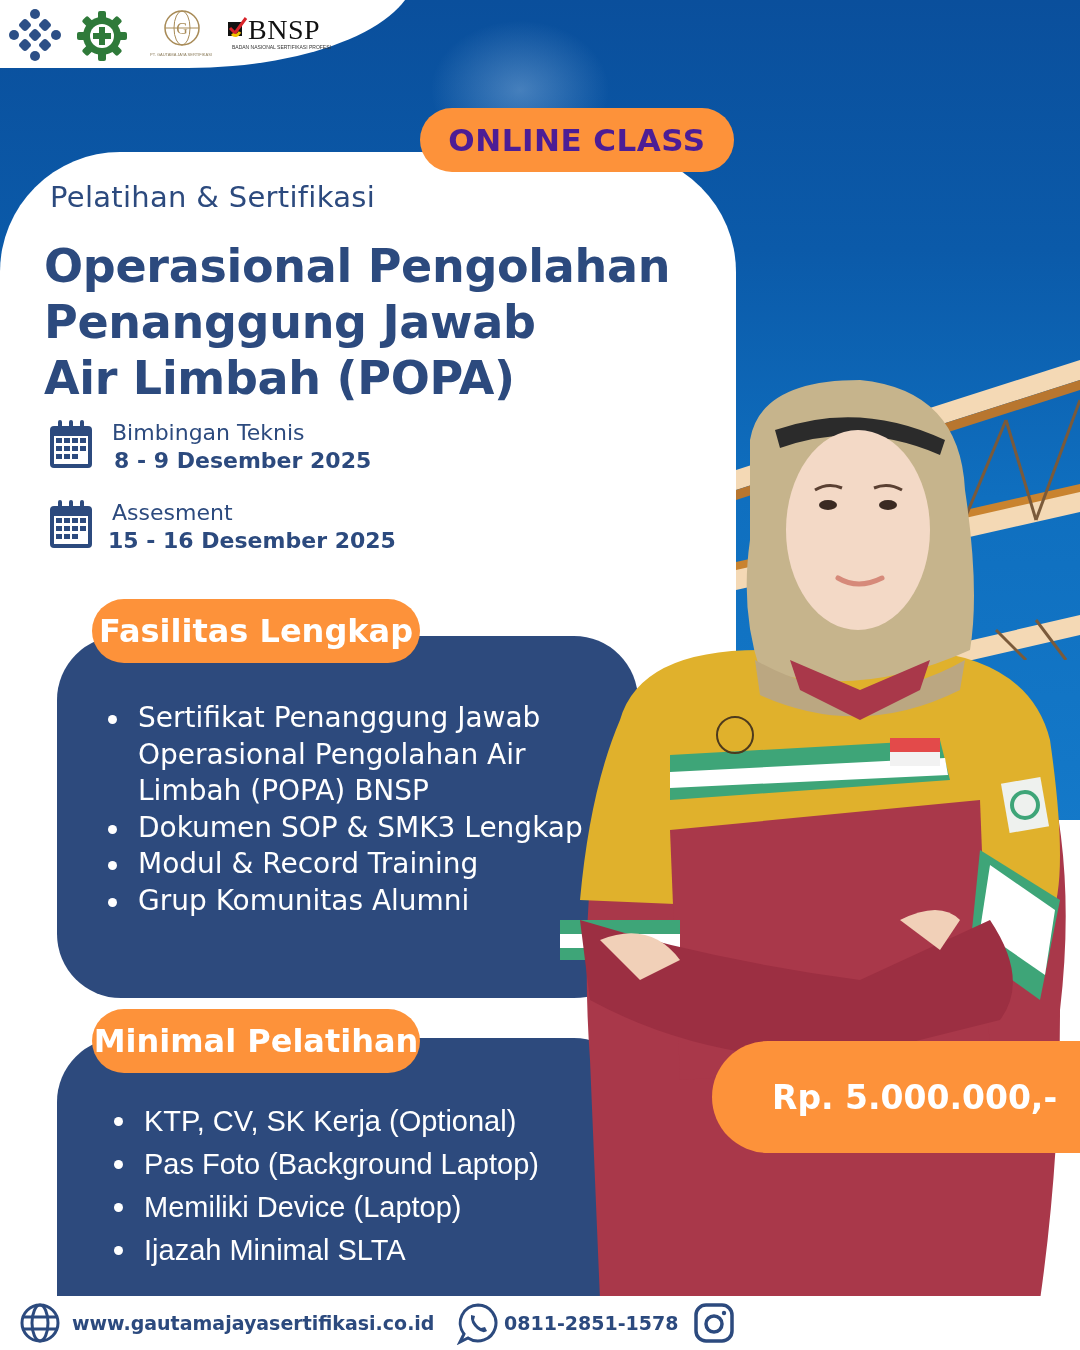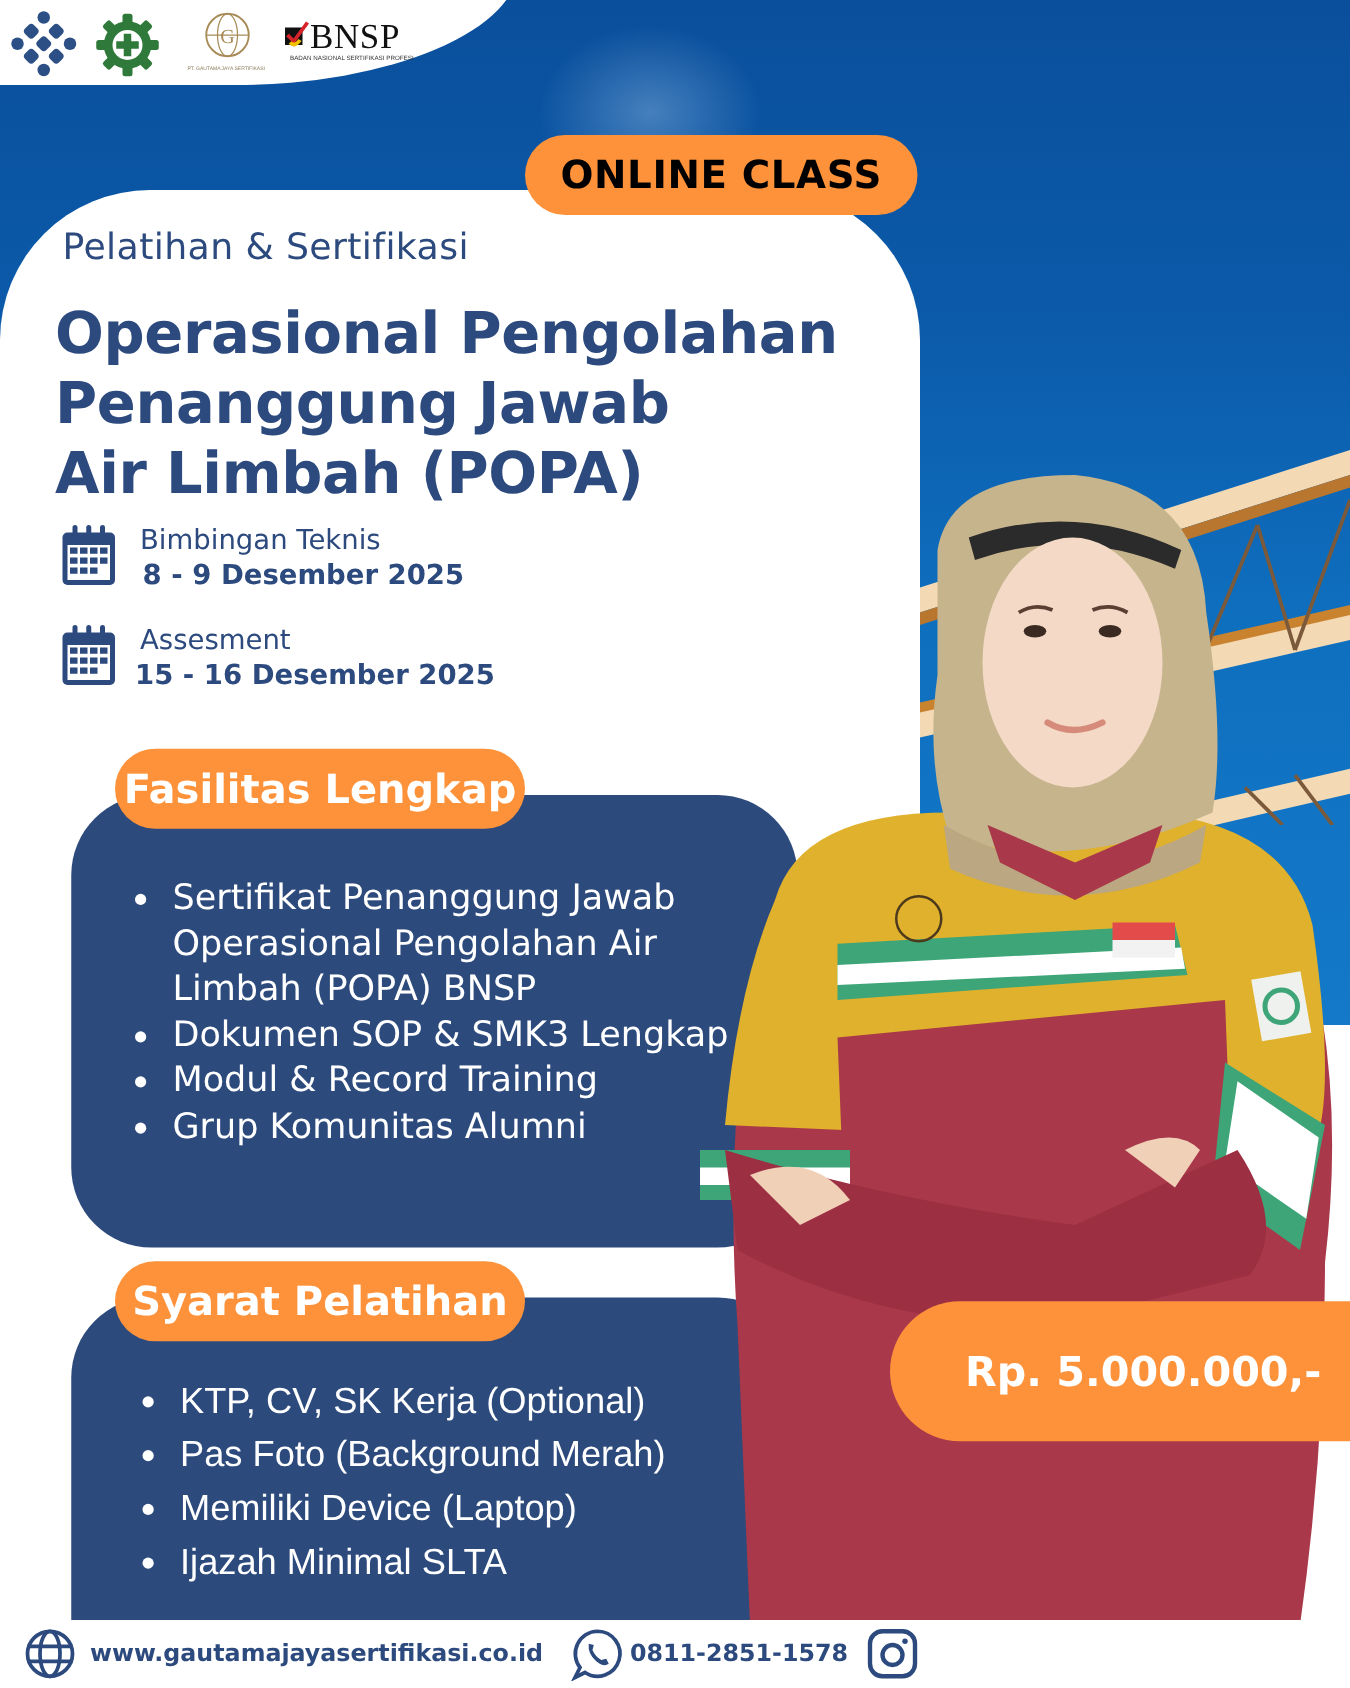--- a/index.html
+++ b/index.html
@@ -35,21 +35,21 @@
   
   .main-card {
     position: absolute; left: 0; top: 152px; width: 736px; height: 1000px;
     background: #ffffff; border-radius: 120px 120px 0 0;
   }
 
   .online-badge {
     position: absolute; left: 420px; top: 108px; width: 314px; height: 64px;
     background: #fd923a; border-radius: 32px;
     display: flex; align-items: center; justify-content: center;
-    color: #000000; font-weight: bold; font-size: 31px; letter-spacing: 0.5px;
+    color: #4c1d95; font-weight: bold; font-size: 31px; letter-spacing: 0.5px;
     font-family: "DejaVu Sans", sans-serif;
   }
 
   .subtitle {
     position: absolute; left: 50px; top: 180px; font-size: 29px; color: #2c4a7e;
     font-family: "DejaVu Sans", sans-serif; font-weight: normal; letter-spacing: 0.3px;
   }
   .title {
     position: absolute; left: 44px; top: 238px; width: 690px;
     font-size: 46px; line-height: 56px; font-weight: bold; color: #2c4a7e;
@@ -299,31 +299,31 @@
   <ellipse cx="268" cy="145" rx="9" ry="5" fill="#3a2a22"></ellipse>
   <ellipse cx="328" cy="145" rx="9" ry="5" fill="#3a2a22"></ellipse>
   <path d="M255 130 Q268 122 282 128" stroke="#5a4032" stroke-width="3" fill="none"></path>
   <path d="M314 128 Q328 122 342 130" stroke="#5a4032" stroke-width="3" fill="none"></path>
   <path d="M278 218 Q298 230 322 218" stroke="#d68a7a" stroke-width="5" fill="none" stroke-linecap="round"></path>
 
   <path d="M230 300 L300 330 L370 300 L360 330 L300 360 L240 330 Z" fill="#a9384a"></path>
 </svg>
 
 <div class="tag tag-fasilitas">Fasilitas Lengkap</div>
-<div class="tag tag-syarat">Syarat Pelatihan</div>
+<div class="tag tag-syarat">Minimal Pelatihan</div>
 
 <ul class="list list-fasilitas">
   <li>Sertifikat Penanggung Jawab Operasional Pengolahan Air Limbah (POPA) BNSP</li>
   <li>Dokumen SOP &amp; SMK3 Lengkap</li>
   <li>Modul &amp; Record Training</li>
   <li>Grup Komunitas Alumni</li>
 </ul>
 <ul class="list list-syarat">
   <li>KTP, CV, SK Kerja (Optional)</li>
-  <li>Pas Foto (Background Merah)</li>
+  <li>Pas Foto (Background Laptop)</li>
   <li>Memiliki Device (Laptop)</li>
   <li>Ijazah Minimal SLTA</li>
 </ul>
 
 <div class="price-badge">Rp. 5.000.000,-</div>
 
 <div class="footer">
   <div class="footer-item f-web">
     <svg class="ic" viewBox="0 0 44 44">
       <circle cx="22" cy="22" r="18" fill="none" stroke="#2c4a7e" stroke-width="3"></circle>

